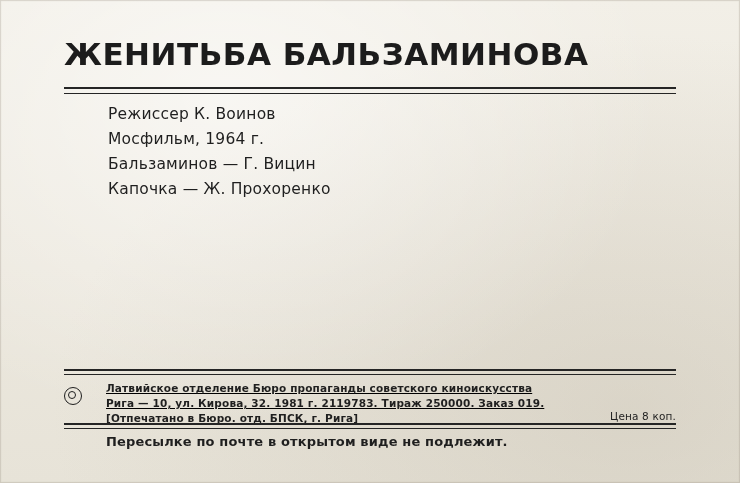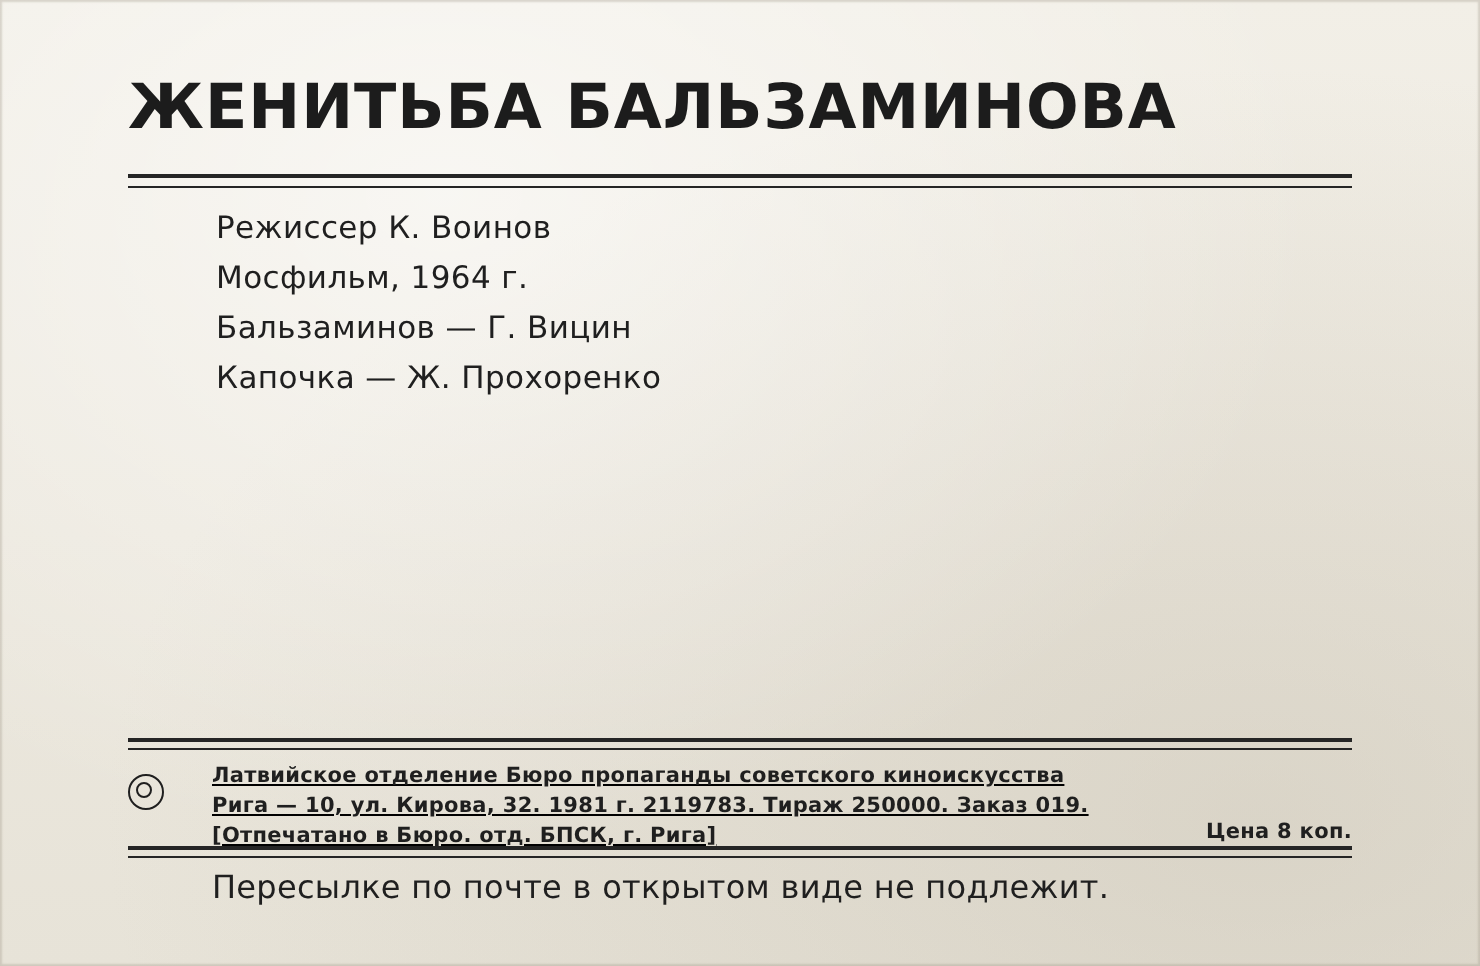--- a/index.html
+++ b/index.html
@@ -134,32 +134,32 @@
     line-height: 1.42;
     letter-spacing: 0.15px;
     white-space: nowrap;
   }
 
   .price {
     position: absolute;
     right: 0;
     top: 31px;
     font-size: 10.5px;
-    font-weight: bold;
+    font-weight: normal;
     color: #1f1f1f;
     letter-spacing: 0.15px;
     white-space: nowrap;
   }
 
   .notice {
     position: absolute;
     top: 434px;
     left: 42px;
-    font-size: 16px;
-    font-weight: normal;
+    font-size: 13px;
+    font-weight: bold;
     color: #1f1f1f;
     letter-spacing: 0.15px;
     white-space: nowrap;
   }
 </style>
 </head>
 <body>
 
 <div class="card">
   <div class="paper-texture"></div>

